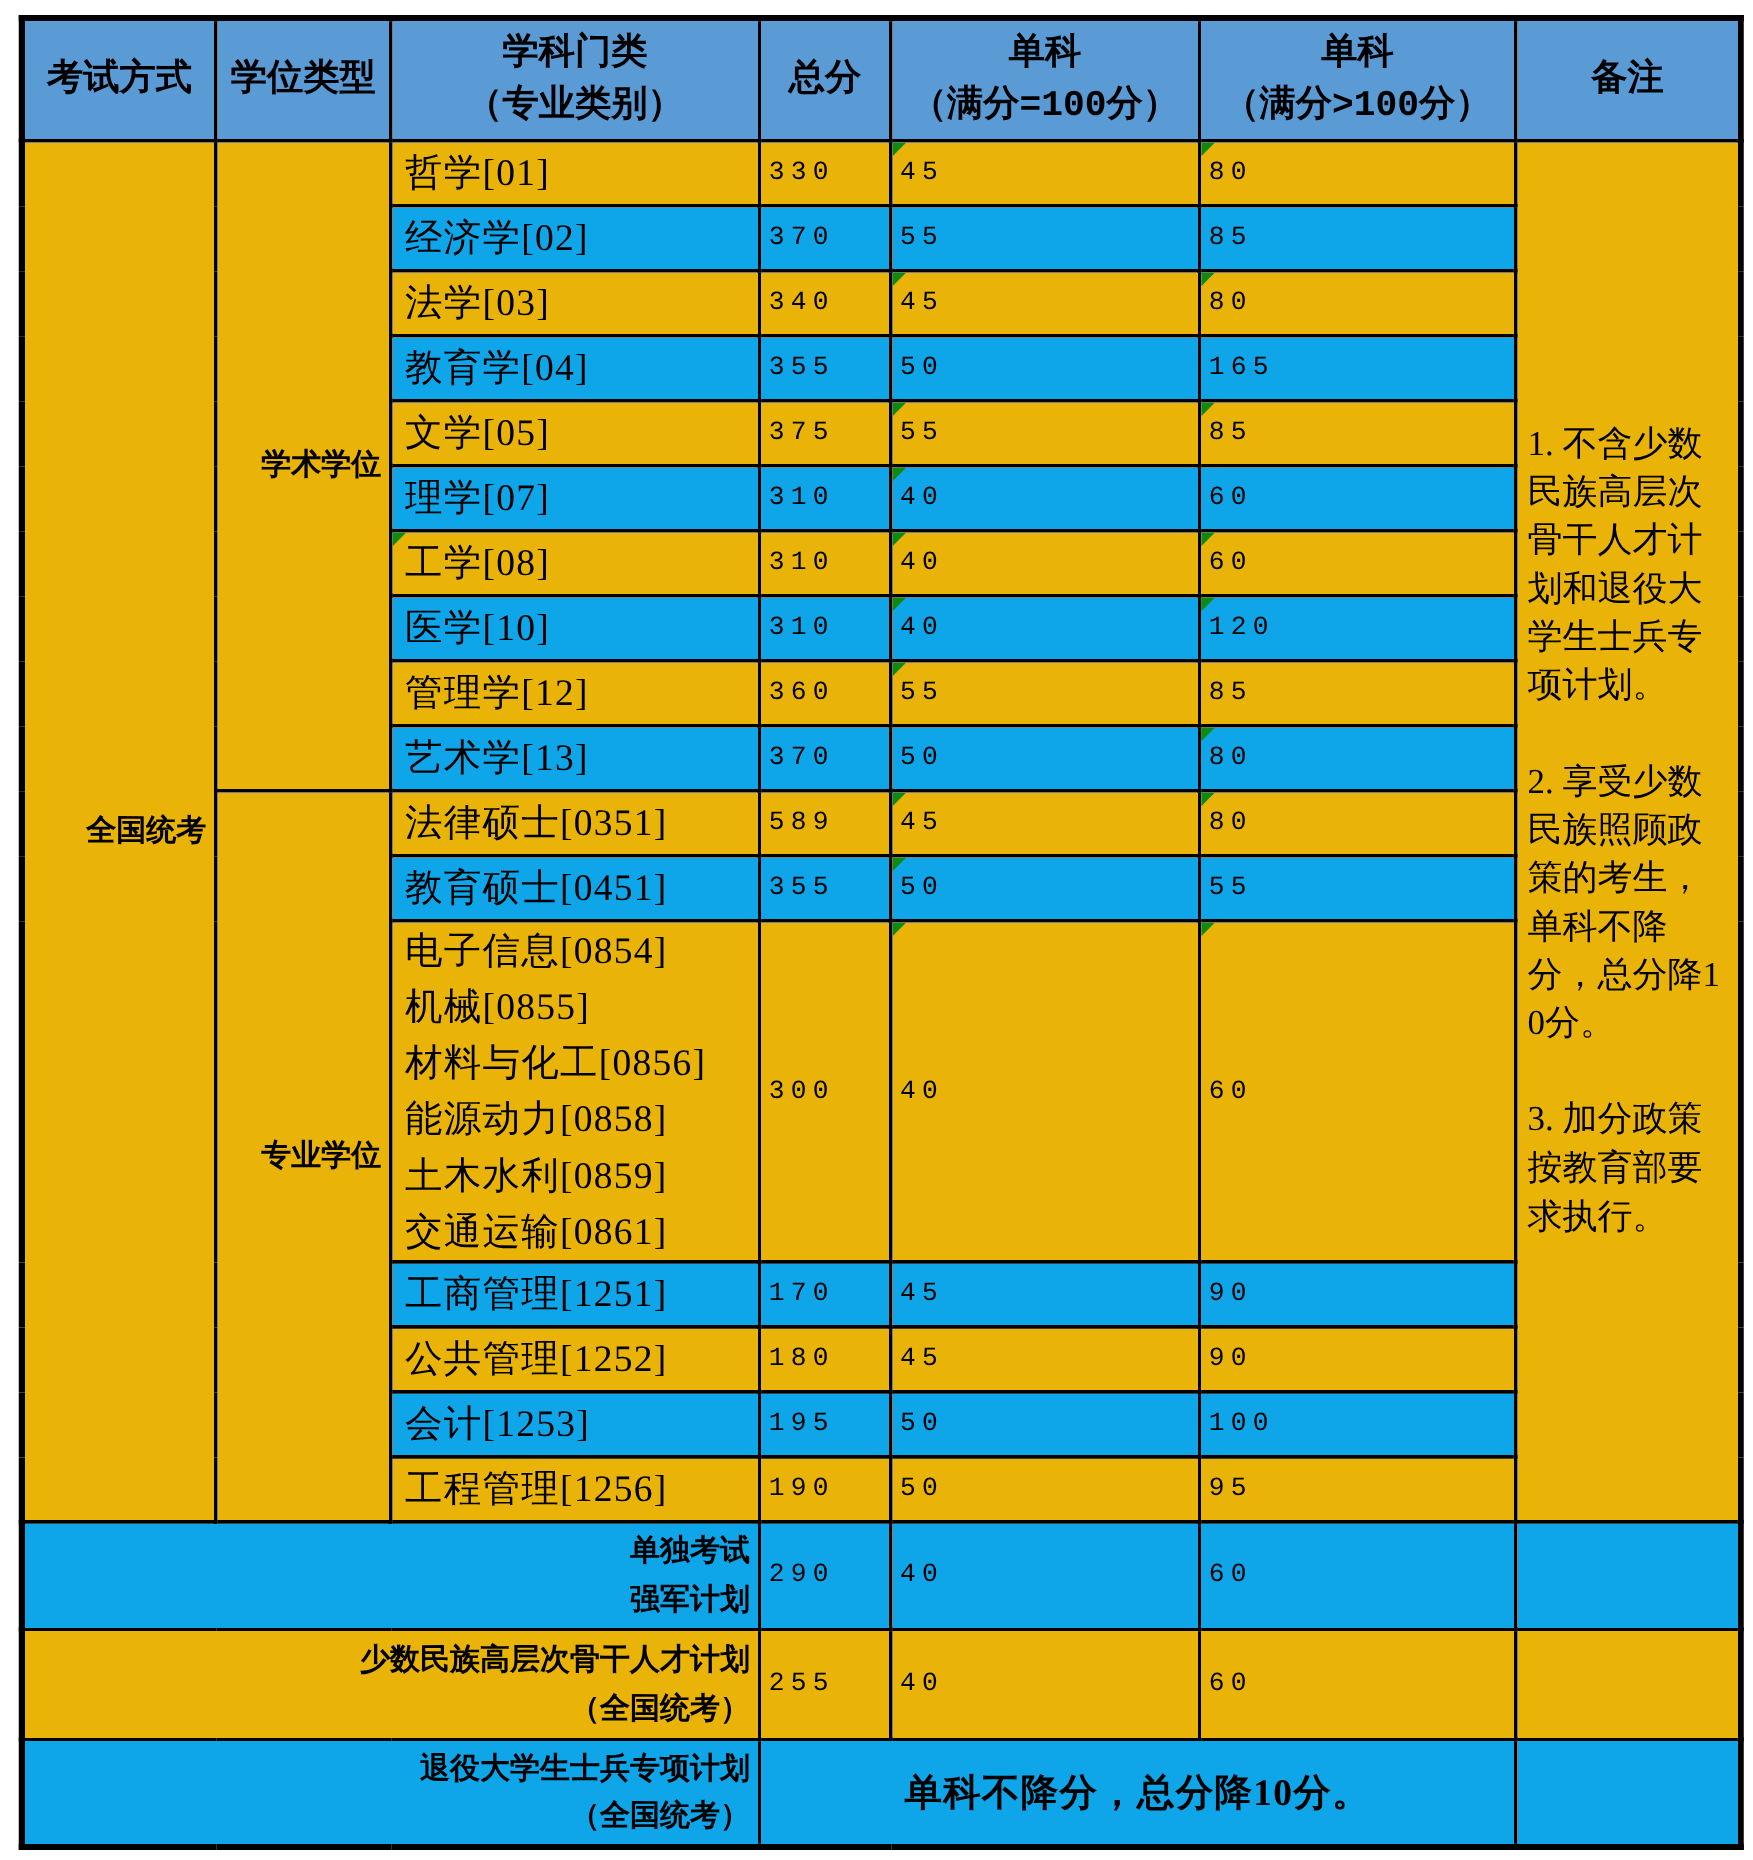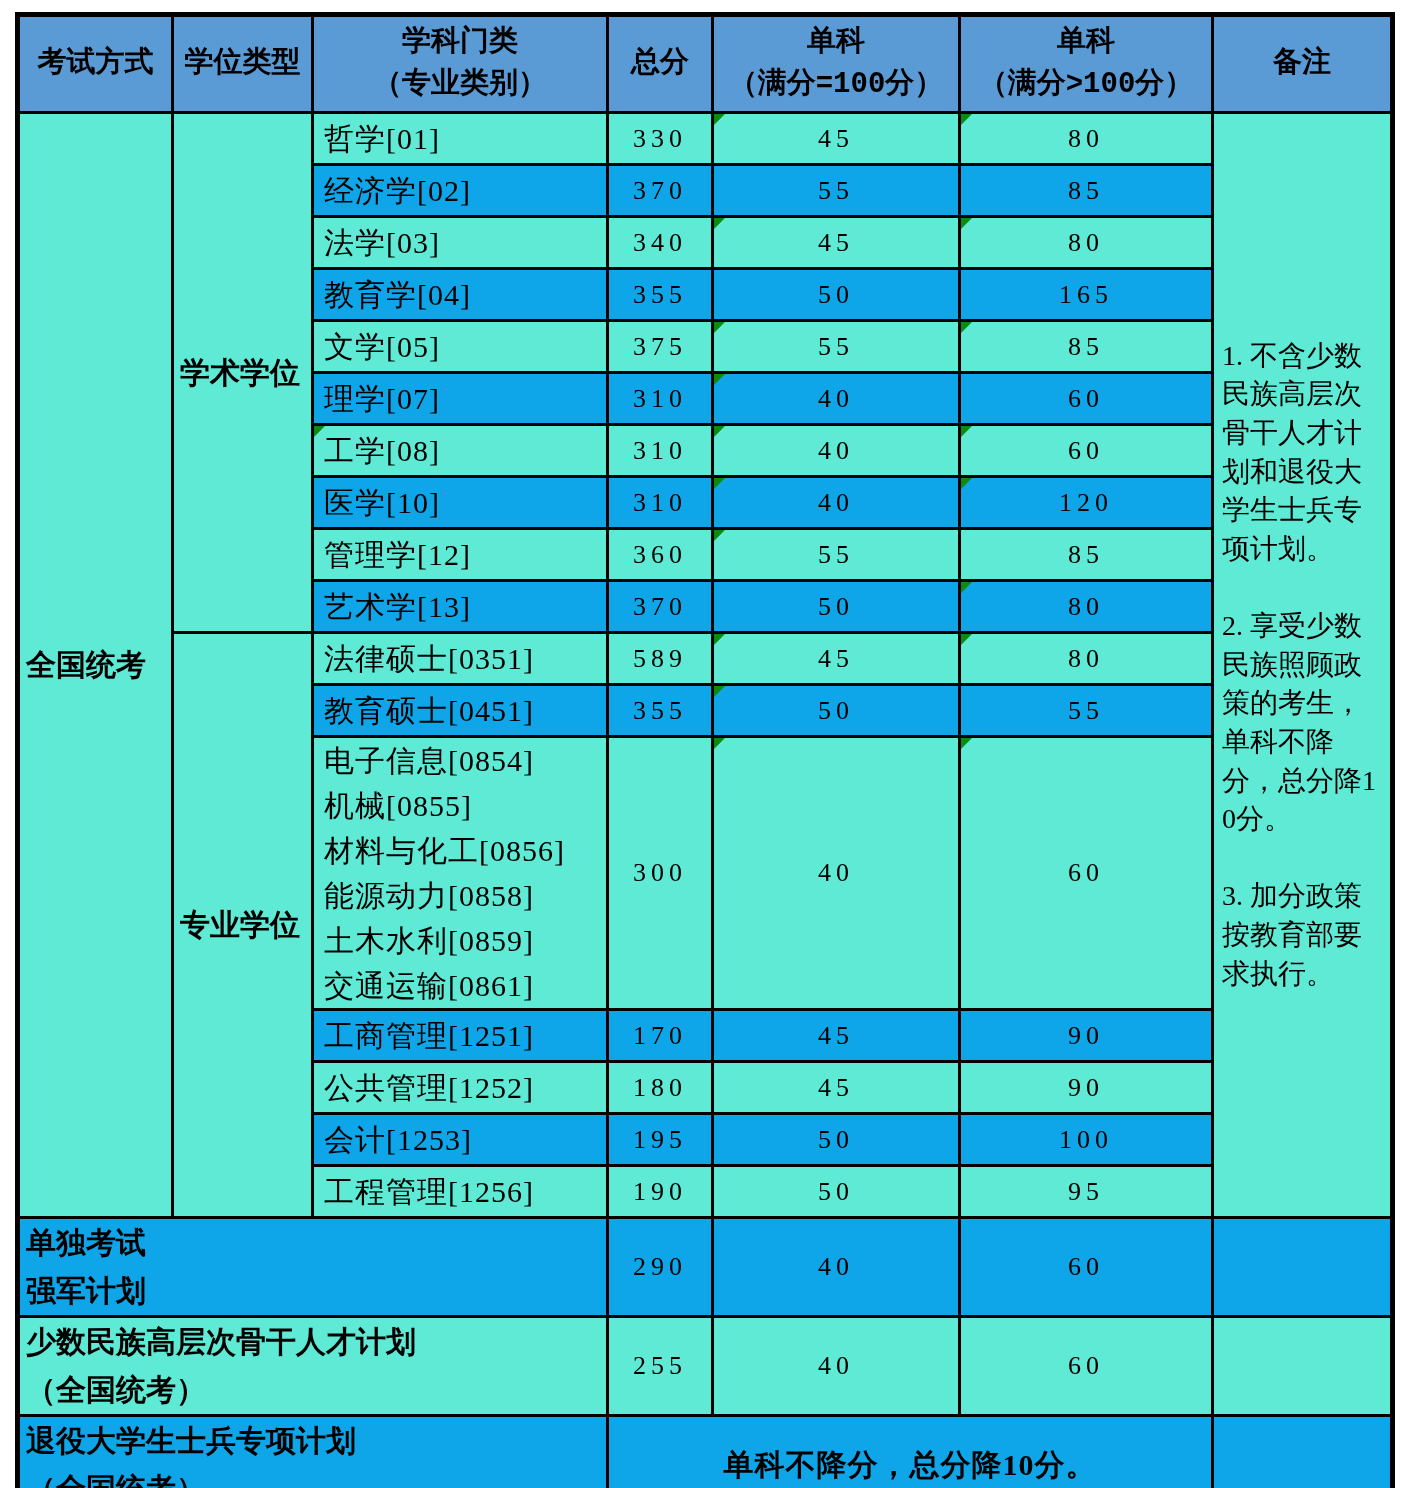--- a/index.html
+++ b/index.html
@@ -12,27 +12,27 @@
         position:relative;overflow:hidden;}
   colgroup col:nth-child(1){width:155px;}
   colgroup col:nth-child(2){width:140px;}
   colgroup col:nth-child(3){width:295px;}
   colgroup col:nth-child(4){width:105px;}
   colgroup col:nth-child(5){width:247px;}
   colgroup col:nth-child(6){width:253px;}
   colgroup col:nth-child(7){width:180px;}
   .hd{background:#5B9BD5;font-weight:bold;text-align:center;
       font-size:29px;line-height:1.45;white-space:pre-line;}
-  .dark{background:#5eead4;}
+  .dark{background:#eab308;}
   .light{background:#0ea5e9;}
-  .lbl{font-weight:bold;text-align:left;font-size:30px;
+  .lbl{font-weight:bold;text-align:right;font-size:24px;
        white-space:pre-line;line-height:1.6;}
   .name{text-align:left;font-size:30px;padding-left:10px;letter-spacing:1px;
         white-space:pre-line;line-height:1.5;}
-  .num{text-align:center;font-size:26px;letter-spacing:5px;}
+  .num{font-size:21px;letter-spacing:5px;font-family:Liberation Mono, monospace;}
   .remarks{text-align:left;font-size:28px;line-height:1.38;
            white-space:pre-line;word-break:break-all;padding:0 8px;}
   .note{text-align:center;font-size:30px;font-weight:bold;letter-spacing:1px;}
   .rh{height:98px;font-family:Liberation Mono, monospace;}
   .r{height:52px;}
   .rbig{height:267px;}
   .rs1{height:86px;}
   .rs2{height:88px;}
   .rs3{height:86px;}
   .flag{position:absolute;top:0;left:0;width:0;height:0;

